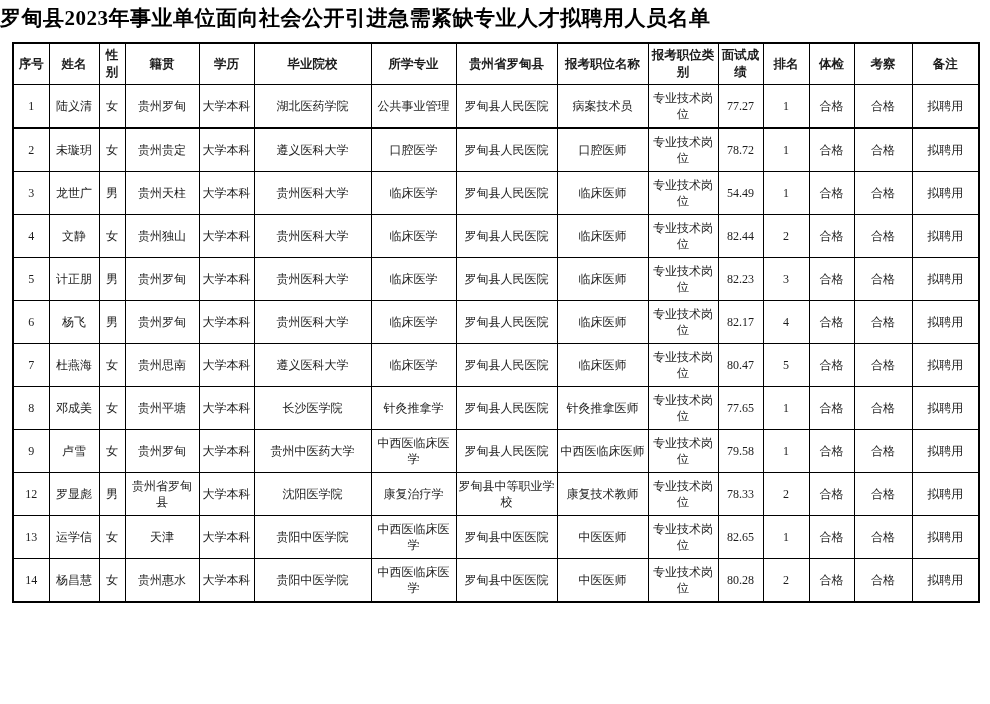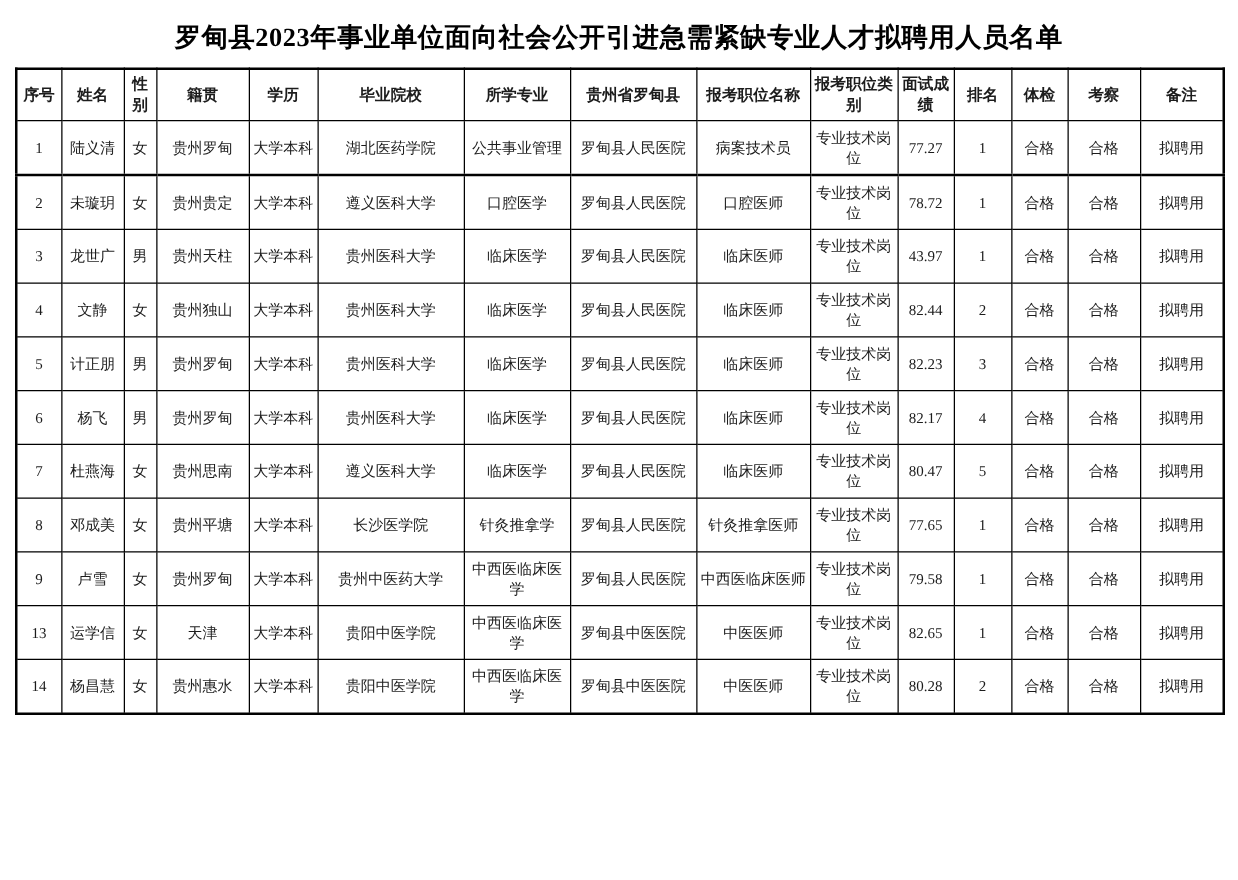--- a/index.html
+++ b/index.html
@@ -12,23 +12,22 @@
     font-family: "Liberation Sans", "DejaVu Sans", sans-serif;
     color: #1a1a1a;
   }
   .page {
     width: 990px;
     height: 704px;
     box-sizing: border-box;
   }
   .doc-title {
     margin: 0;
-    padding-top: 16px;
+    padding-top: 4px;
     height: 38px;
-    text-align: center;
     font-size: 21px;
     font-weight: bold;
     color: #000000;
     letter-spacing: 0.5px;
     font-family: "Liberation Serif", "DejaVu Serif", serif;
   }
   table.personnel {
     border-collapse: collapse;
     table-layout: fixed;
     margin-left: 12px;
@@ -144,21 +143,21 @@
           <td class="num-cell">3</td>
           <td>龙世广</td>
           <td>男</td>
           <td>贵州天柱</td>
           <td>大学本科</td>
           <td>贵州医科大学</td>
           <td>临床医学</td>
           <td>罗甸县人民医院</td>
           <td>临床医师</td>
           <td>专业技术岗位</td>
-          <td class="num-cell">43.97</td>
+          <td class="num-cell">54.49</td>
           <td class="num-cell">1</td>
           <td>合格</td>
           <td>合格</td>
           <td>拟聘用</td>
         </tr>
         <tr>
           <td class="num-cell">4</td>
           <td>文静</td>
           <td>女</td>
           <td>贵州独山</td>
@@ -248,20 +247,37 @@
           <td>女</td>
           <td>贵州罗甸</td>
           <td>大学本科</td>
           <td>贵州中医药大学</td>
           <td>中西医临床医学</td>
           <td>罗甸县人民医院</td>
           <td>中西医临床医师</td>
           <td>专业技术岗位</td>
           <td class="num-cell">79.58</td>
           <td class="num-cell">1</td>
+          <td>合格</td>
+          <td>合格</td>
+          <td>拟聘用</td>
+        </tr>
+        <tr>
+          <td class="num-cell">12</td>
+          <td>罗显彪</td>
+          <td>男</td>
+          <td>贵州省罗甸县</td>
+          <td>大学本科</td>
+          <td>沈阳医学院</td>
+          <td>康复治疗学</td>
+          <td>罗甸县中等职业学校</td>
+          <td>康复技术教师</td>
+          <td>专业技术岗位</td>
+          <td class="num-cell">78.33</td>
+          <td class="num-cell">2</td>
           <td>合格</td>
           <td>合格</td>
           <td>拟聘用</td>
         </tr>
         <tr>
           <td class="num-cell">13</td>
           <td>运学信</td>
           <td>女</td>
           <td>天津</td>
           <td>大学本科</td>

